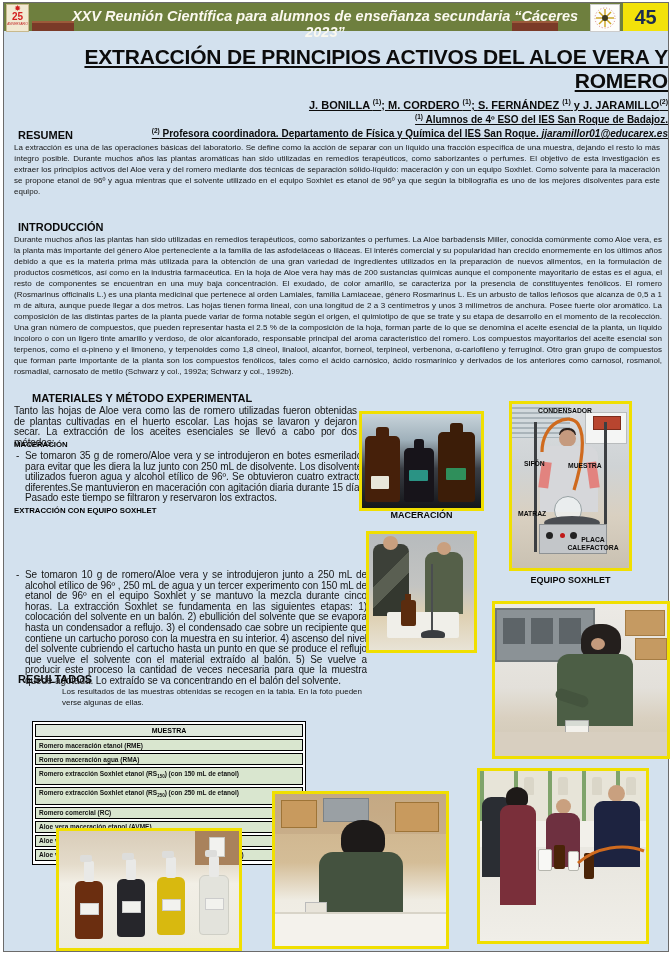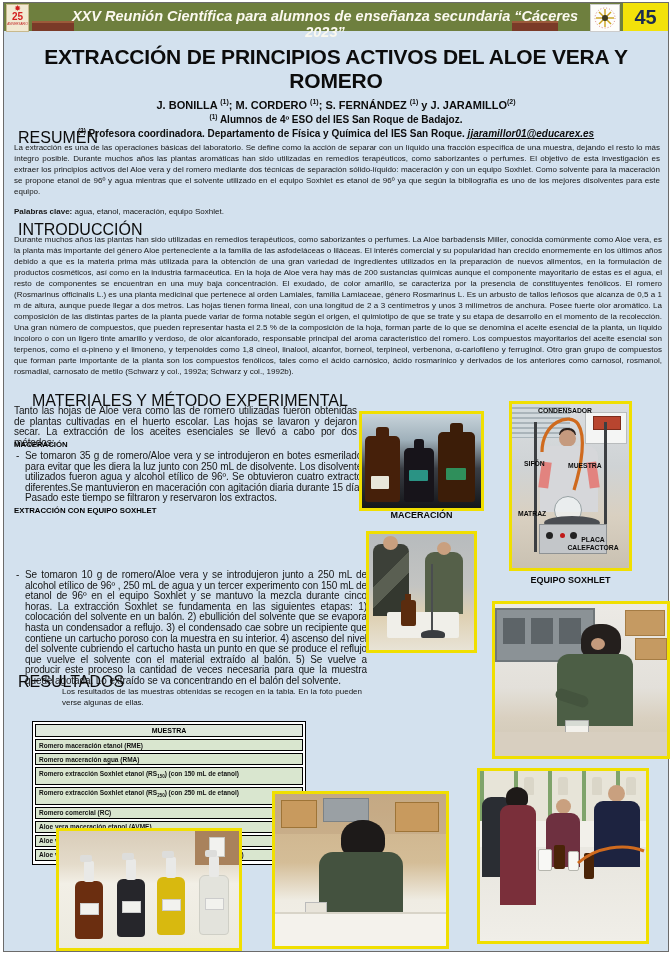--- a/index.html
+++ b/index.html
@@ -19,30 +19,30 @@
   #bld-left{left:28px;width:42px;}
   #bld-right{left:508px;width:46px;}
   #event-title{position:absolute;left:56px;top:5px;width:530px;text-align:center;
                color:#fbf9ef;font-size:14.5px;font-weight:bold;font-style:italic;}
   #sun-logo{position:absolute;right:48px;top:1px;width:28px;height:26px;background:#fdfdfb;
             border:1px solid #cccccc;}
   #num-box{position:absolute;right:0;top:0;width:45px;height:28px;background:#f2e20a;
            color:#1c2c50;font-size:20px;font-weight:bold;text-align:center;line-height:28px;}
 
   
-  #title-block{position:absolute;left:0;top:30px;width:100%;text-align:center;color:#0c0c0c;}
+  #title-block{position:absolute;left:0;top:30px;width:100%;text-align:right;color:#0c0c0c;text-decoration:underline;}
   #main-title{margin:0;padding-top:12px;font-size:21px;font-weight:bold;letter-spacing:-0.2px;}
   #authors-line{margin-top:6px;font-size:11px;font-weight:bold;}
   #authors-line sup{font-size:7px;}
   .affil{margin-top:3px;font-size:10px;font-weight:bold;}
   .affil sup{font-size:6.5px;}
   .email{font-style:italic;text-decoration:underline;}
 
   
-  .sec-h{position:absolute;font-size:16px;font-weight:normal;color:#0b0b0b;}
+  .sec-h{position:absolute;font-size:11px;font-weight:bold;color:#0b0b0b;}
   .body-text{position:absolute;font-size:8px;line-height:11px;text-align:justify;color:#161616;}
   .narrow{font-size:10px;line-height:10.6px;letter-spacing:-0.1px;}
   .subhead{font-weight:bold;font-size:7.8px;}
   .bullet{position:relative;padding-left:11px;}
   .bullet::before{content:"-";position:absolute;left:2px;top:0;}
   #resumen-head{left:14px;top:126px;}
   #resumen-body{left:10px;top:139px;width:646px;}
   #keywords{left:10px;top:203px;width:646px;text-align:left;}
   #intro-head{left:14px;top:218px;}
   #intro-body{left:10px;top:231px;width:648px;}
@@ -224,21 +224,20 @@
 
   <div id="title-block">
     <h1 id="main-title">EXTRACCIÓN DE PRINCIPIOS ACTIVOS DEL ALOE VERA Y ROMERO</h1>
     <div id="authors-line"><span>J. BONILLA </span><sup>(1)</sup><span>; </span><span>M. CORDERO </span><sup>(1)</sup><span>; </span><span>S. FERNÁNDEZ </span><sup>(1)</sup><span> y </span><span>J. JARAMILLO</span><sup>(2)</sup></div>
     <div class="affil"><sup>(1)</sup><span> Alumnos de 4º ESO del IES San Roque de Badajoz.</span></div>
     <div class="affil"><sup>(2)</sup><span> Profesora coordinadora.  Departamento de Física y Química del IES San Roque. </span><span class="email">jjaramillor01@educarex.es</span></div>
   </div>
 
   <div class="sec-h" id="resumen-head">RESUMEN</div>
   <div class="body-text" id="resumen-body">La extracción es una de las operaciones básicas del laboratorio. Se define como la acción de separar con un líquido una fracción específica de una muestra, dejando el resto lo más íntegro posible. Durante muchos años las plantas aromáticas han sido utilizadas en remedios terapéuticos, como saborizantes o perfumes. El objetivo de esta investigación es extraer los principios activos del Aloe vera y del romero mediante dos técnicas de separación sólido-líquido: maceración y con un equipo Soxhlet. Como solvente para la maceración se propone etanol de 96º y agua mientras que el solvente utilizado en el equipo Soxhlet es etanol de 96º ya que según la bibliografía es uno de los mejores disolventes para este equipo.</div>
-  <div class="body-text" id="keywords"><b>Palabras clave:</b><span> agua, etanol, maceración, equipo Soxhlet.</span></div>
 
   <div class="sec-h" id="intro-head">INTRODUCCIÓN</div>
   <div class="body-text" id="intro-body">Durante muchos años las plantas han sido utilizadas en remedios terapéuticos, como saborizantes o perfumes. La Aloe barbadensis Miller, conocida comúnmente como Aloe vera, es la planta más importante del género Aloe perteneciente a la familia de las asfodeláceas o liláceas. El interés comercial y su popularidad han crecido enormemente en los últimos años debido a que es la materia prima más utilizada para la obtención de una gran variedad de ingredientes utilizados en la preparación de nuevos alimentos, en la formulación de productos cosméticos, así como en la industria farmacéutica. En la hoja de Aloe vera hay más de 200 sustancias químicas aunque el componente mayoritario de estas es el agua, el resto de componentes se encuentran en una muy baja concentración. El exudado, de color amarillo, se caracteriza por la presencia de constituyentes fenólicos. El romero (Rosmarinus officinalis L.)  es una planta medicinal que pertenece al orden Lamiales, familia Lamiaceae, género Rosmarinus L. Es un arbusto de tallos leñosos que alcanza de 0,5 a 1 m de altura, aunque puede llegar a dos metros. Las hojas tienen forma lineal, con una longitud de 2 a 3 centímetros y unos 3 milímetros de anchura. Posee fuerte olor aromático. La composición de las distintas partes de la planta puede variar de forma notable según el origen, el quimiotipo de que se trate y su etapa de desarrollo en el momento de la recolección. Una gran número de compuestos, que pueden representar hasta el 2.5 % de la composición de la hoja, forman parte de lo que se denomina el aceite esencial de la planta, un líquido incoloro o con un ligero tinte amarillo y verdoso, de olor alcanforado, responsable principal del aroma característico del romero. Los compuestos mayoritarios del aceite esencial son terpenos, como el α-pineno y el limoneno, y terpenoides como 1,8 cineol, linalool, alcanfor, borneol, terpineol, verbenona, α-cariofileno y ferruginol. Otro gran grupo de compuestos que forman parte importante de la planta son los compuestos fenólicos, tales como el ácido carnósico, ácido rosmarínico y derivados de los anteriores como carnosol, rosmanol, rosmadial, carnosato de metilo (Schwarz y col., 1992a; Schwarz y col., 1992b).</div>
 
   <div class="sec-h" id="mat-head">MATERIALES Y MÉTODO EXPERIMENTAL</div>
   <div class="body-text narrow" id="mat-intro">Tanto las hojas de Aloe vera como las de romero utilizadas fueron obtenidas de plantas cultivadas en el huerto escolar. Las hojas se lavaron y dejaron secar. La extracción de los aceites esenciales se llevó a cabo por dos métodos:</div>
   <div class="subhead" id="mac-sub">MACERACIÓN</div>
   <div class="body-text narrow bullet" id="mac-bullet">Se tomaron 35 g de romero/Aloe vera y se introdujeron en botes esmerilados para evitar que les diera la luz junto con 250 mL de disolvente. Los disolventes utilizados fueron agua y alcohol etílico de 96º. Se obtuvieron cuatro extractos diferentes.Se mantuvieron en maceración con agitación diaria durante 15 días. Pasado este tiempo se filtraron y reservaron los extractos.</div>
   <div class="subhead" id="sox-sub">EXTRACCIÓN CON EQUIPO SOXHLET</div>
   <div class="body-text narrow bullet" id="sox-bullet">Se tomaron 10 g de romero/Aloe vera y se introdujeron junto a 250 mL de alcohol etílico de 96º , 250 mL de agua y un tercer experimento con 150 mL de etanol de 96º en el equipo Soxhlet y se mantuvo la mezcla durante cinco horas. La extracción Soxhlet se fundamenta en las siguientes etapas: 1) colocación del solvente en un balón. 2) ebullición del solvente que se evapora hasta un condensador a reflujo. 3) el condensado cae sobre un recipiente que contiene un cartucho poroso con la muestra en su interior. 4) ascenso del nivel del solvente cubriendo el cartucho hasta un punto en que se produce el reflujo que vuelve el solvente con el material extraído al balón. 5) Se vuelve a producir este proceso la cantidad de veces necesaria para que la muestra quede agotada. Lo extraído se va concentrando en el balón del solvente.</div>

